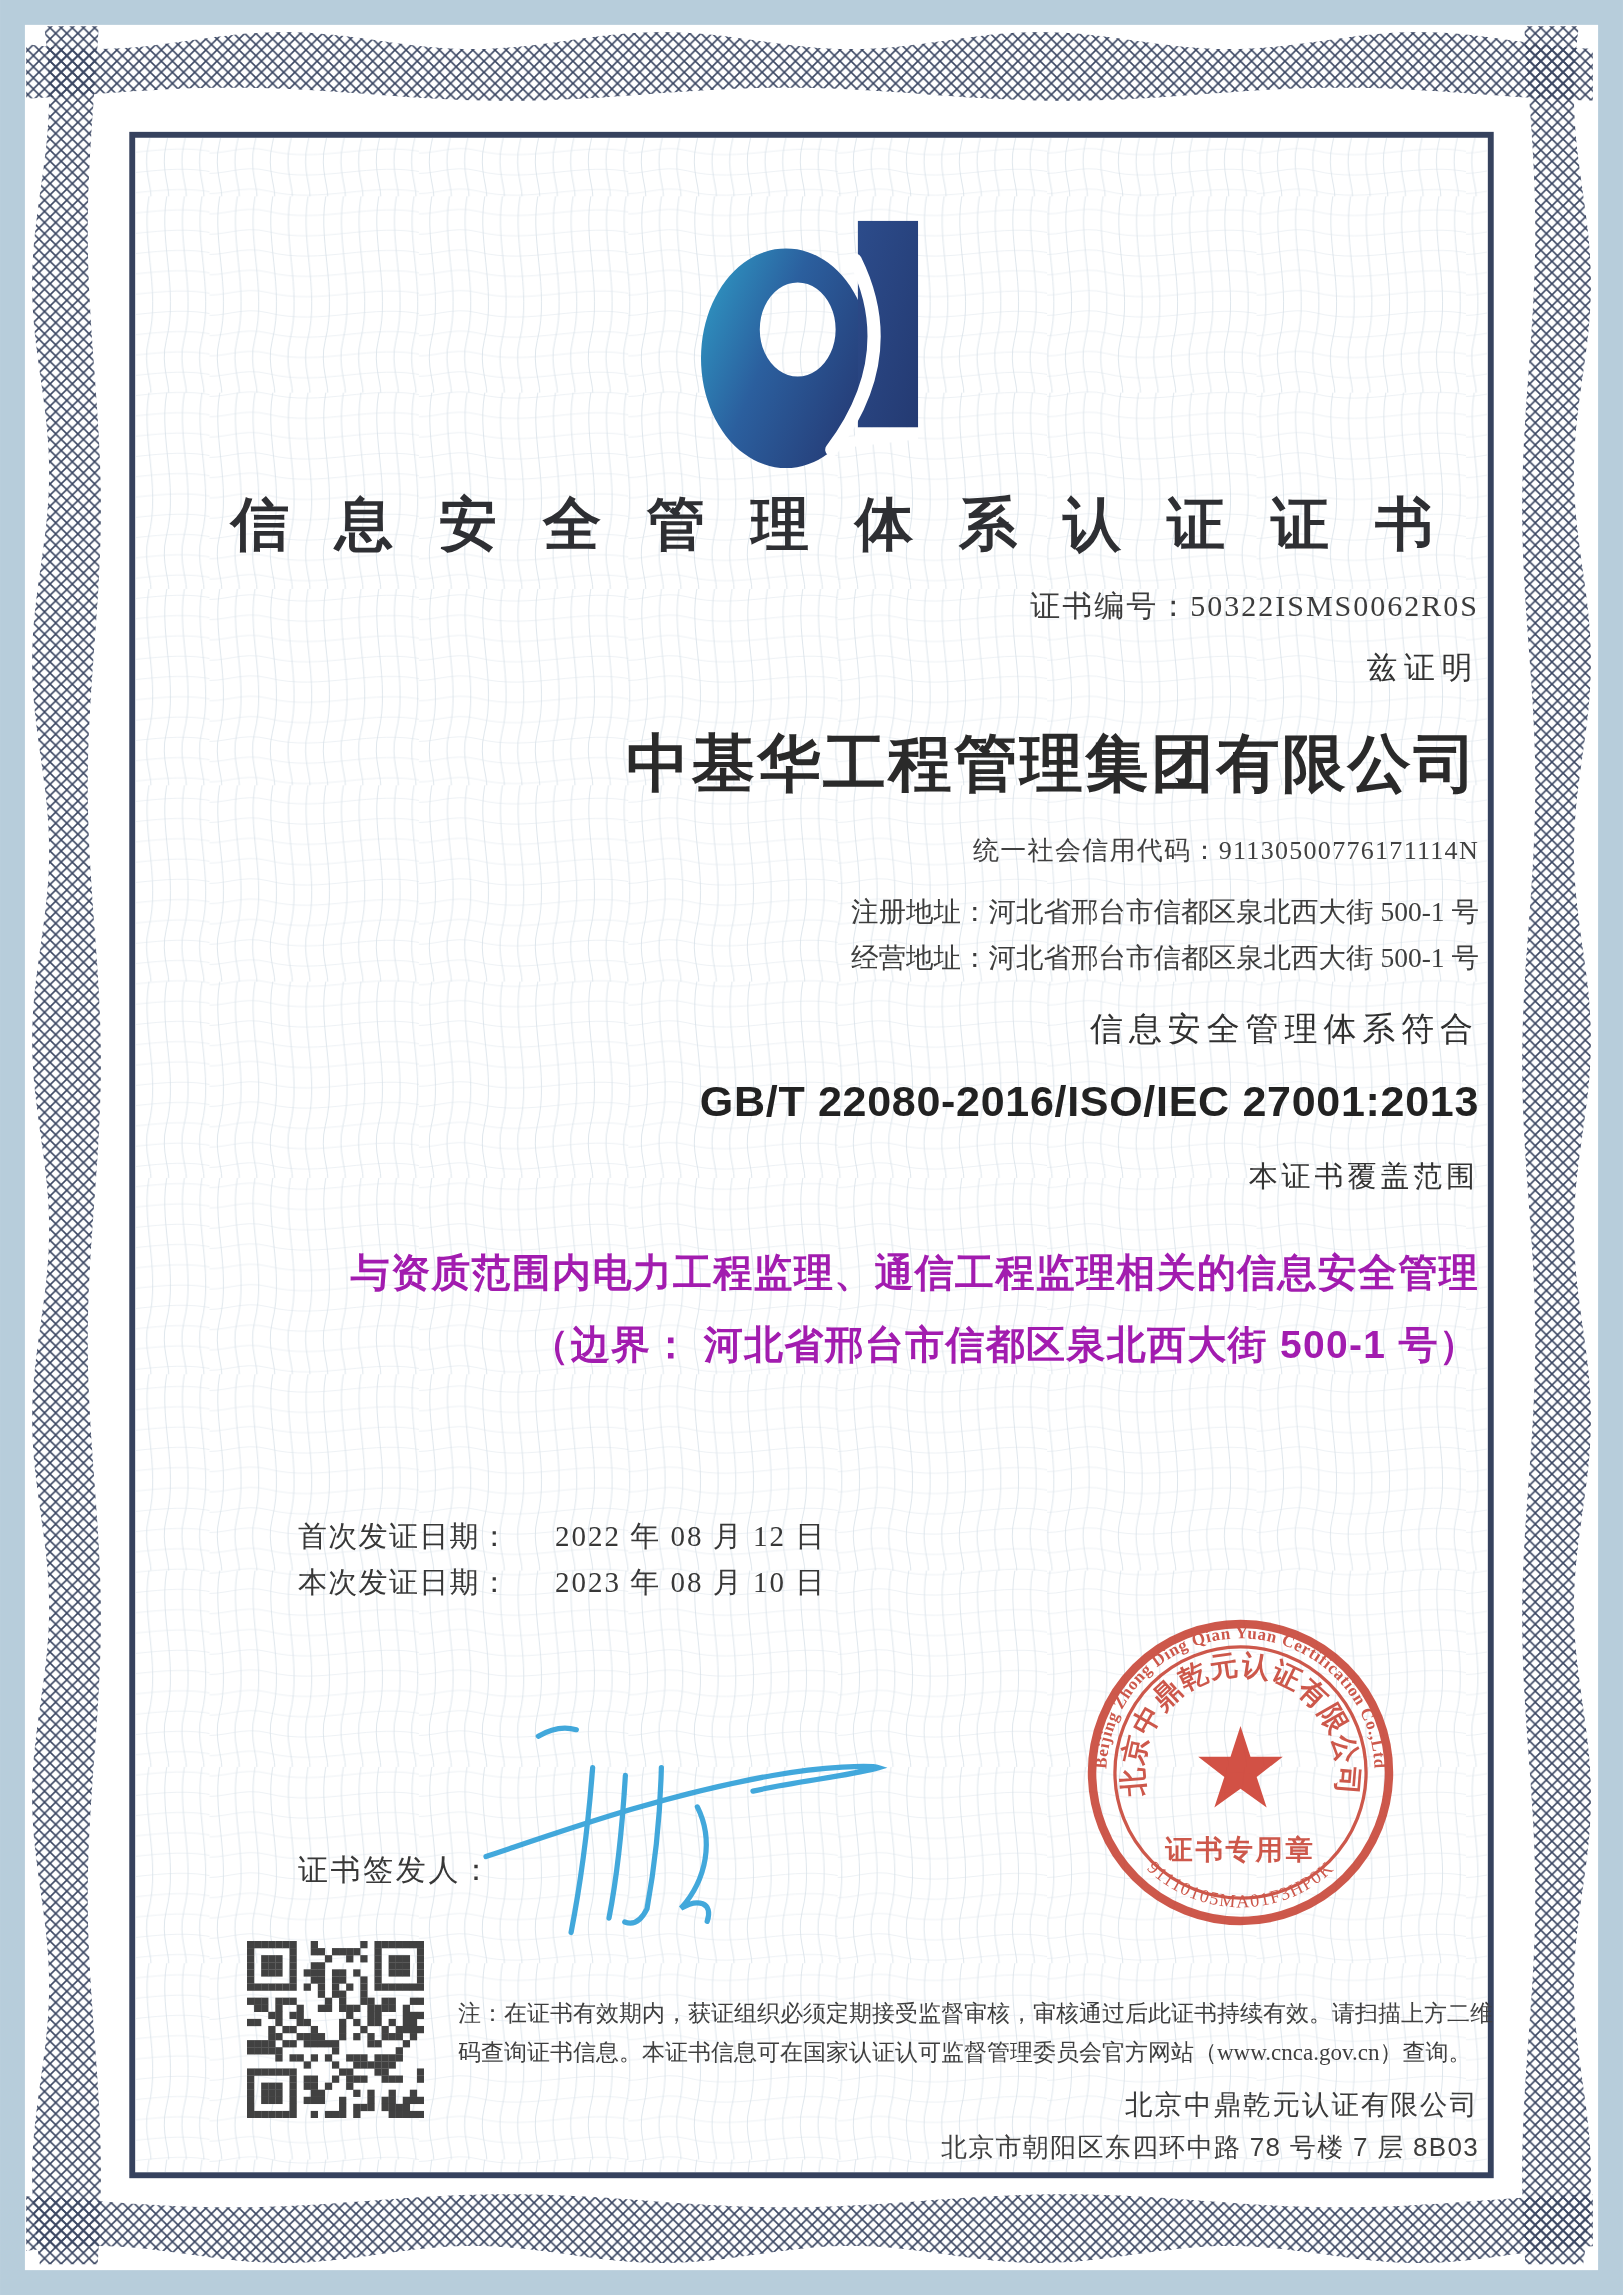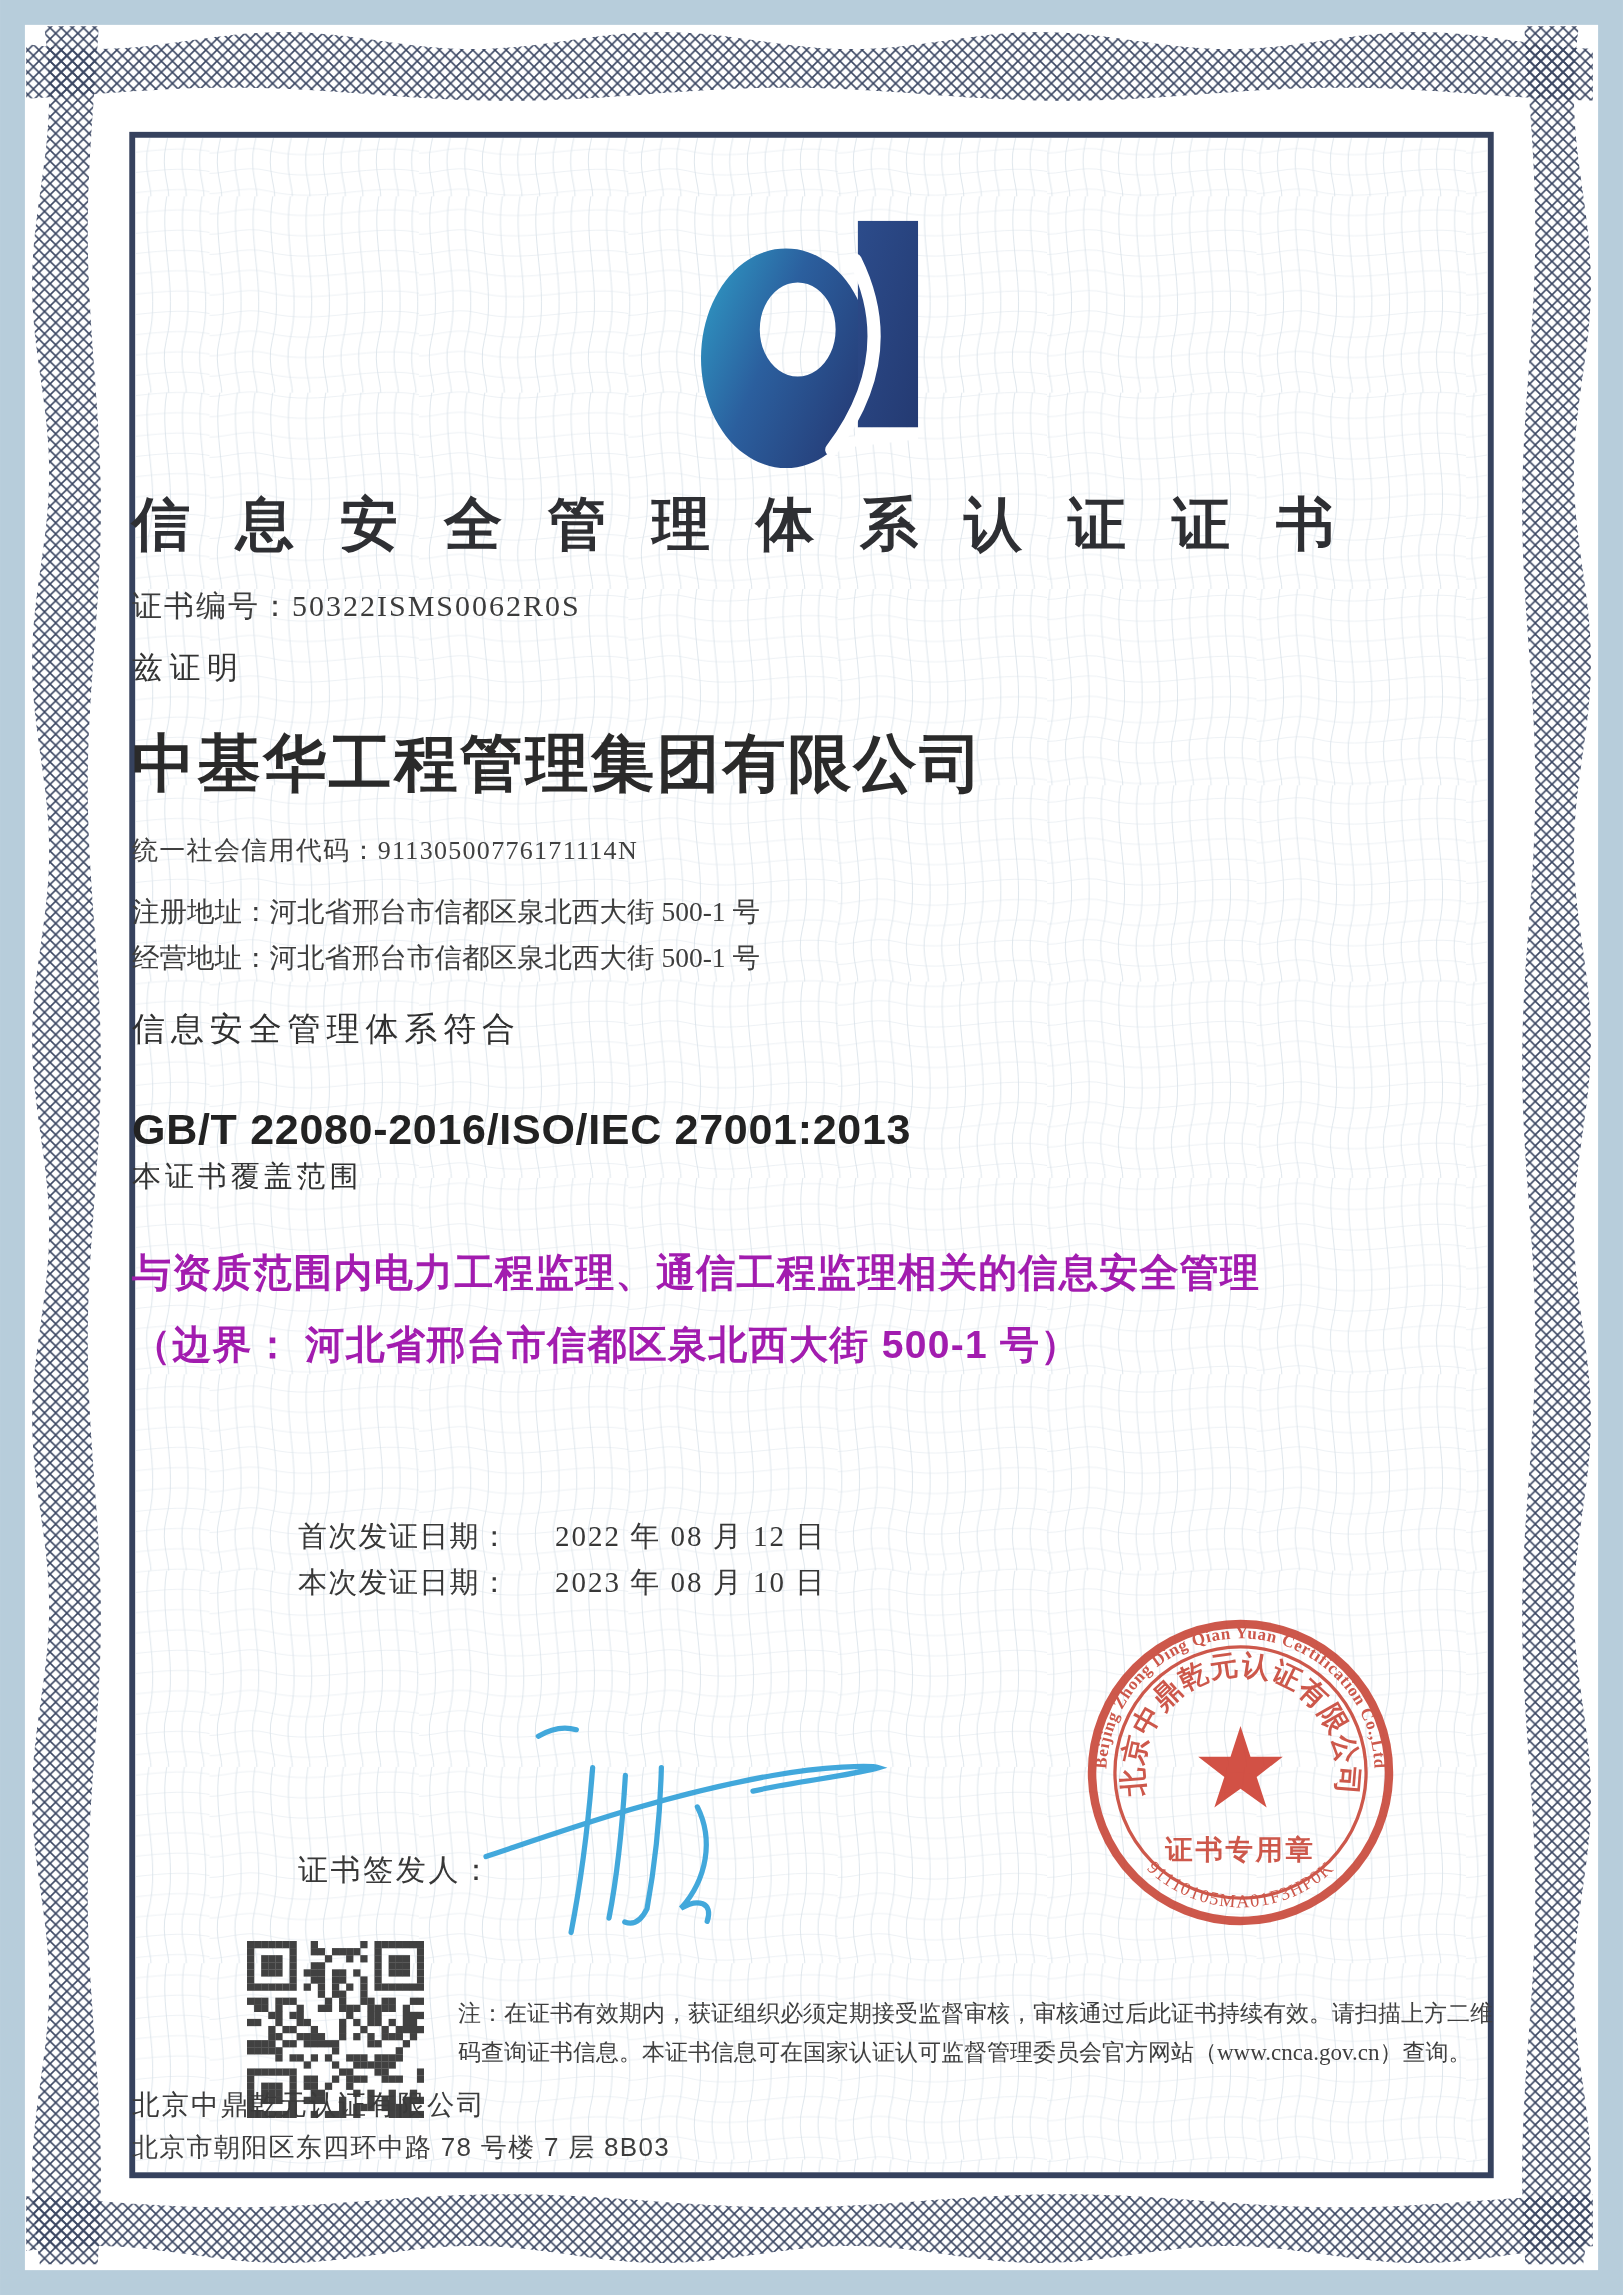--- a/index.html
+++ b/index.html
@@ -2,33 +2,33 @@
 <html style="font-size:10.5px"><head>
 <meta charset="utf-8">
 <style>
   html,body{margin:0;padding:0;}
   body{
     width:1623px;height:2295px;position:relative;background:#ffffff;overflow:hidden;
     font-family:"Liberation Sans", sans-serif;
   }
   #frame-svg,#content{position:absolute;left:0;top:0;width:1623px;height:2295px;}
   .abs{position:absolute;}
-  .center{left:132px;width:1359px;text-align:left;}
+  .center{left:120px;width:1359px;text-align:right;}
   .nowrap{white-space:nowrap;}
 
   .title{top:486px;font-size:58px;font-weight:700;letter-spacing:46px;color:#2e2f33;}
   .certno{top:586px;font-size:30px;color:#3c3c3c;font-family:"Liberation Serif",serif;letter-spacing:2px;}
   .certify{top:647px;font-size:31px;color:#333;letter-spacing:6.5px;}
   .company{top:721px;font-size:63px;font-weight:600;color:#2a2a2a;letter-spacing:2.6px;}
   .credit{top:833px;font-size:26px;color:#404040;font-family:"Liberation Serif",serif;letter-spacing:1.3px;}
   .addr1{top:894px;}
   .addr2{top:940px;}
   .addr{font-size:27.5px;color:#3d3d3d;font-family:"Liberation Serif",serif;}
   .conform{top:1007px;font-size:33px;color:#303030;letter-spacing:5.9px;font-weight:500;}
-  .standard{top:1077px;font-size:43px;font-weight:700;color:#222;letter-spacing:0.7px;margin-top:28px;}
+  .standard{top:1077px;font-size:43px;font-weight:700;color:#222;letter-spacing:0.7px;}
   .scope-title{top:1157px;font-size:29px;color:#333;letter-spacing:3.9px;}
   .scope{top:1237px;font-size:39px;font-weight:700;color:#a21caf;line-height:72px;letter-spacing:1.3px;}
 
   .dates{left:298px;top:1517px;font-family:"Liberation Serif",serif;color:#383838;}
   .dates .row{display:flex;height:46px;align-items:flex-start;font-size:29px;}
   .dates .lab{width:226px;letter-spacing:1.3px;}
   .dates .val{margin-left:31px;letter-spacing:2px;}
 
   .signer{left:298px;top:1850px;font-size:30px;color:#383838;font-family:"Liberation Serif",serif;letter-spacing:2.6px;}
 

